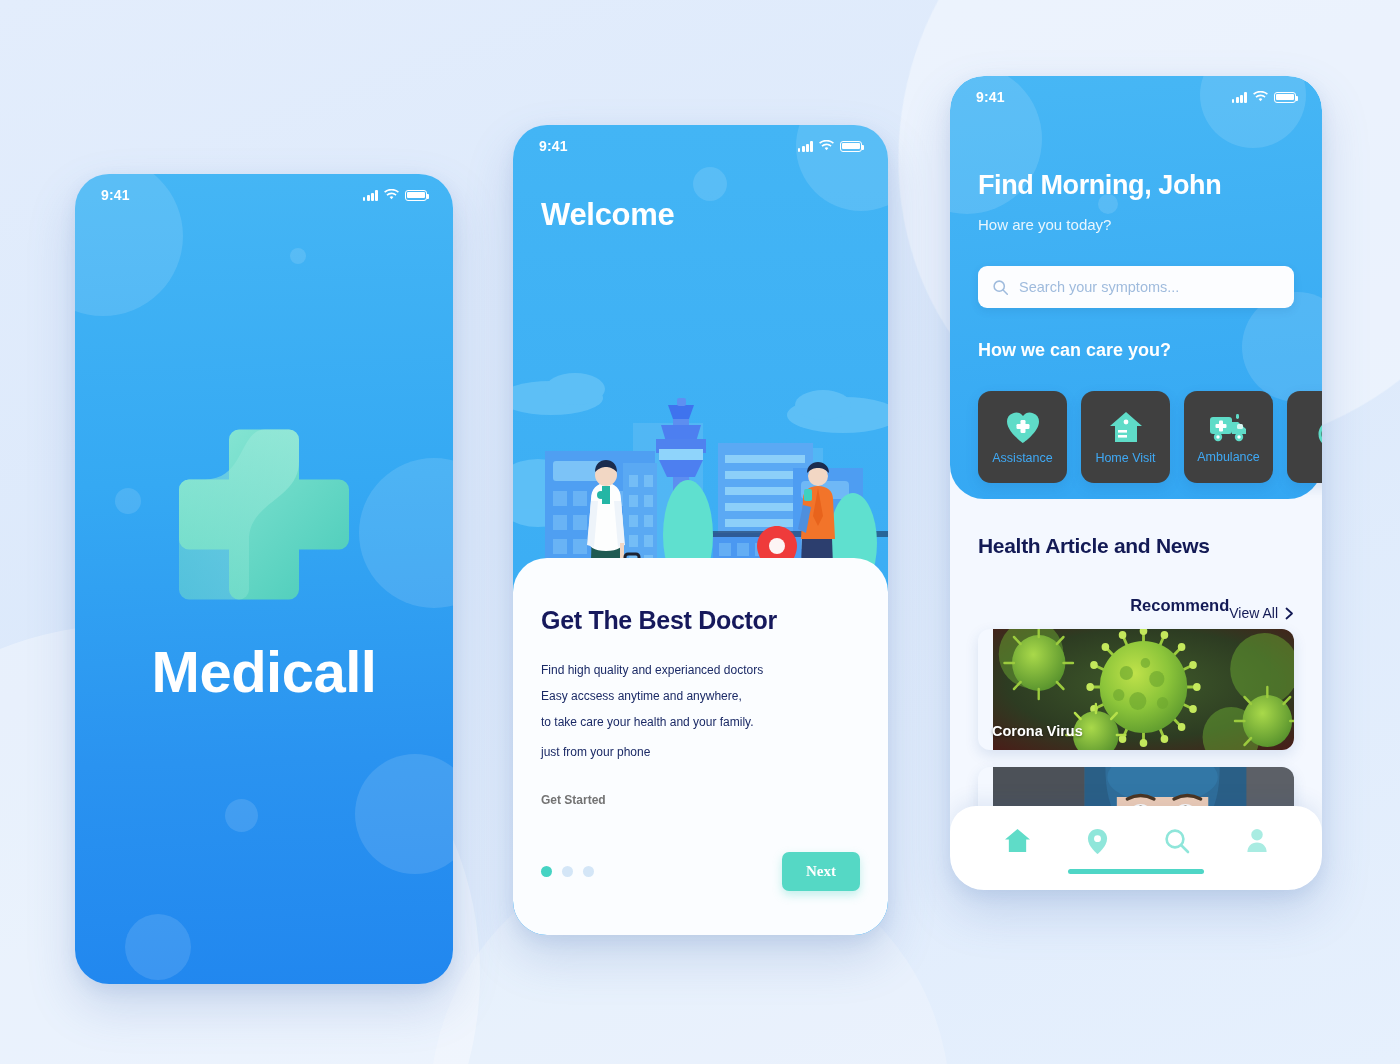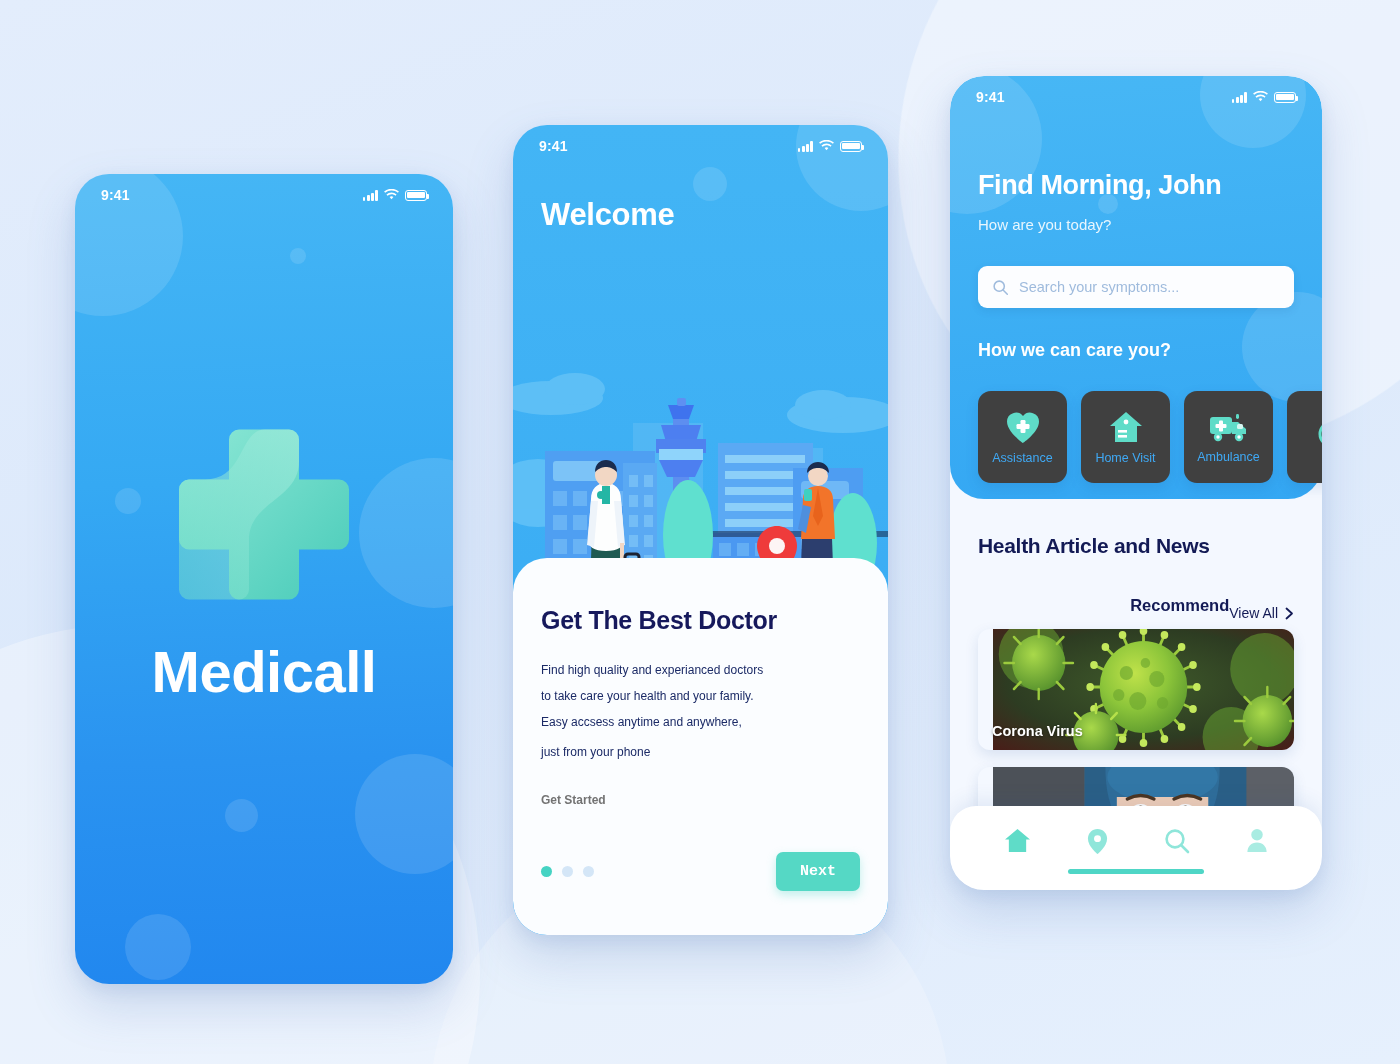--- a/index.html
+++ b/index.html
@@ -109,21 +109,21 @@
   .get-started { margin-top: 28px; color: #737373; font-size: 12px; font-weight: bold; }
   .card-footer {
     position: absolute; left: 28px; right: 28px; bottom: 44px;
     display: flex; align-items: center; justify-content: space-between;
   }
   .dots { display: flex; gap: 10px; align-items: center; }
   .dot { width: 11px; height: 11px; border-radius: 50%; background: #d4e6f7; }
   .dot.on { background: #45d3c3; }
   .next-btn {
     background: #55d8c5; color: #fff; border: none;
-    font-family: Liberation Mono, monospace; font-size: 15px; font-weight: bold;
+    font-family: Liberation Serif, serif; font-size: 15px; font-weight: bold;
     padding: 11px 24px; border-radius: 7px; cursor: pointer;
     box-shadow: 0 4px 10px rgba(85,216,197,0.35);
   }
 
   
   #phone-home {
     left: 950px; top: 76px; width: 372px; height: 814px;
     background: #f4f8ff;
   }
   .home-header {
@@ -448,22 +448,22 @@
         <path d="M290 262l-5 24 8 4 5-26z" fill="#4f8fdd"></path>
         <rect x="291" y="246" width="8" height="12" rx="2" fill="#3fd0c0"></rect>
       </g>
     </svg>
   </div>
 
   <div class="info-card">
     <div class="info-title">Get The Best Doctor</div>
     <div class="info-body">
       <span>Find high quality and experianced doctors</span>
+      <span>Easy accsess anytime and anywhere,</span>
       <span>to take care your health and your family.</span>
-      <span>Easy accsess anytime and anywhere,</span>
       <span style="margin-top:4px">just from your phone</span>
     </div>
     <div class="get-started">Get Started</div>
 
     <div class="card-footer">
       <div class="dots">
         <span class="dot on"></span>
         <span class="dot"></span>
         <span class="dot"></span>
       </div>

